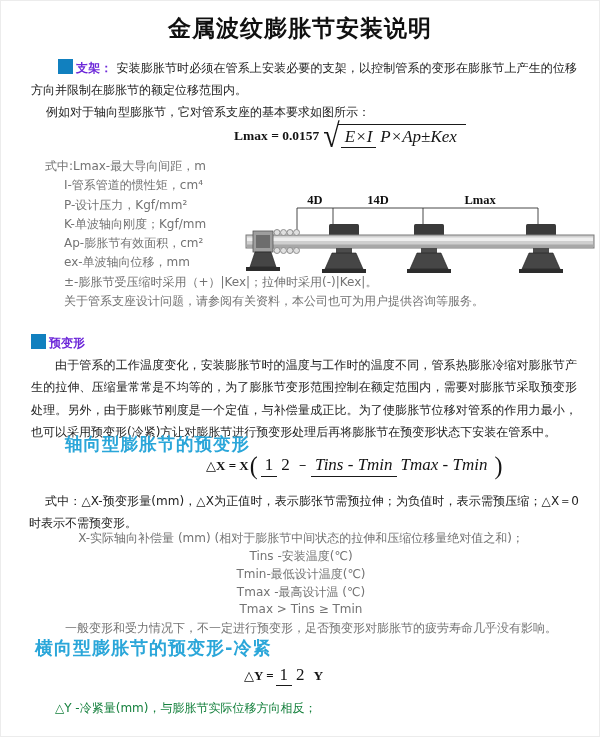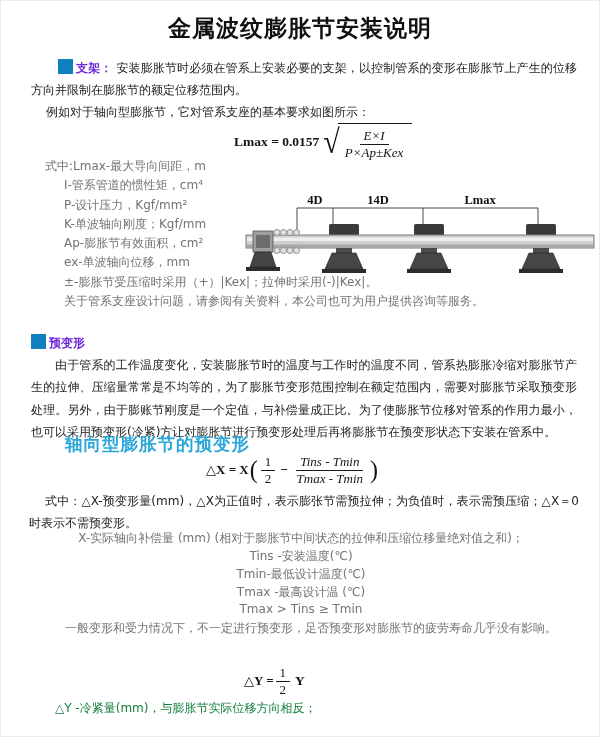--- a/index.html
+++ b/index.html
@@ -20,21 +20,21 @@
   .support-example{text-indent:15px;}
   .preform-block{position:absolute;top:331px;left:30px;width:546px;}
   .preform-para{text-indent:2em;line-height:22.3px;margin-top:2px;}
   .sub-head{position:absolute;color:#2aa6d9;font-weight:bold;letter-spacing:1px;}
   .sub-head.axial{top:431px;left:64px;font-size:17.5px;}
   .sub-head.lateral{top:635px;left:34px;font-size:18px;}
   
   .formula{position:absolute;font-family:"Liberation Serif","DejaVu Serif",serif;color:#141414;}
   .f-row{display:flex;align-items:center;}
   .f-lhs{font-weight:bold;font-size:13.5px;white-space:pre;}
-  .frac{display:inline-flex;flex-direction:column;align-items:center;font-size:13px;line-height:1.2;margin:0 2px;}
+  .frac{display:inline-flex;flex-direction:row;font-size:17px;line-height:1.2;margin:0 2px;}
   .frac .num{border-bottom:1px solid #1a1a1a;padding:0 4px;}
   .frac .den{padding:0 4px;}
   .frac.ital{font-style:italic;}
   .sqrt-sign{font-size:30px;font-weight:400;line-height:0.85;margin:0 -2px 0 4px;transform:scaleY(1.12);}
   .sqrt-body{border-top:1.6px solid #1a1a1a;padding:2px 3px 0 1px;}
   .paren{font-size:24px;font-weight:300;line-height:1;margin:0 1px;transform:scaleY(1.05);}
   .f-op{font-size:13px;margin:0 3px;font-weight:bold;}
   .f-rhs{font-weight:bold;font-size:13.5px;margin-left:3px;}
   
   .defs{position:absolute;font-size:12px;color:#737373;}
@@ -176,20 +176,21 @@
 
   <div class="defs defs2">
     <div>X-实际轴向补偿量 (mm) (相对于膨胀节中间状态的拉伸和压缩位移量绝对值之和)；</div>
     <div>Tins -安装温度(℃)</div>
     <div>Tmin-最低设计温度(℃)</div>
     <div>Tmax -最高设计温 (℃)</div>
     <div>Tmax &gt; Tins ≥ Tmin</div>
     <div>一般变形和受力情况下，不一定进行预变形，足否预变形对膨胀节的疲劳寿命几乎没有影响。</div>
   </div>
 
+  <div class="sub-head lateral">横向型膨胀节的预变形-冷紧</div>
 
   <div class="formula" style="top:664px;left:243px;">
     <div class="f-row">
       <span class="f-lhs" style="font-size:13px;">△Y =</span>
       <span class="frac">
         <span class="num">1</span>
         <span class="den">2</span>
       </span>
       <span class="f-rhs">Y</span>
     </div>

